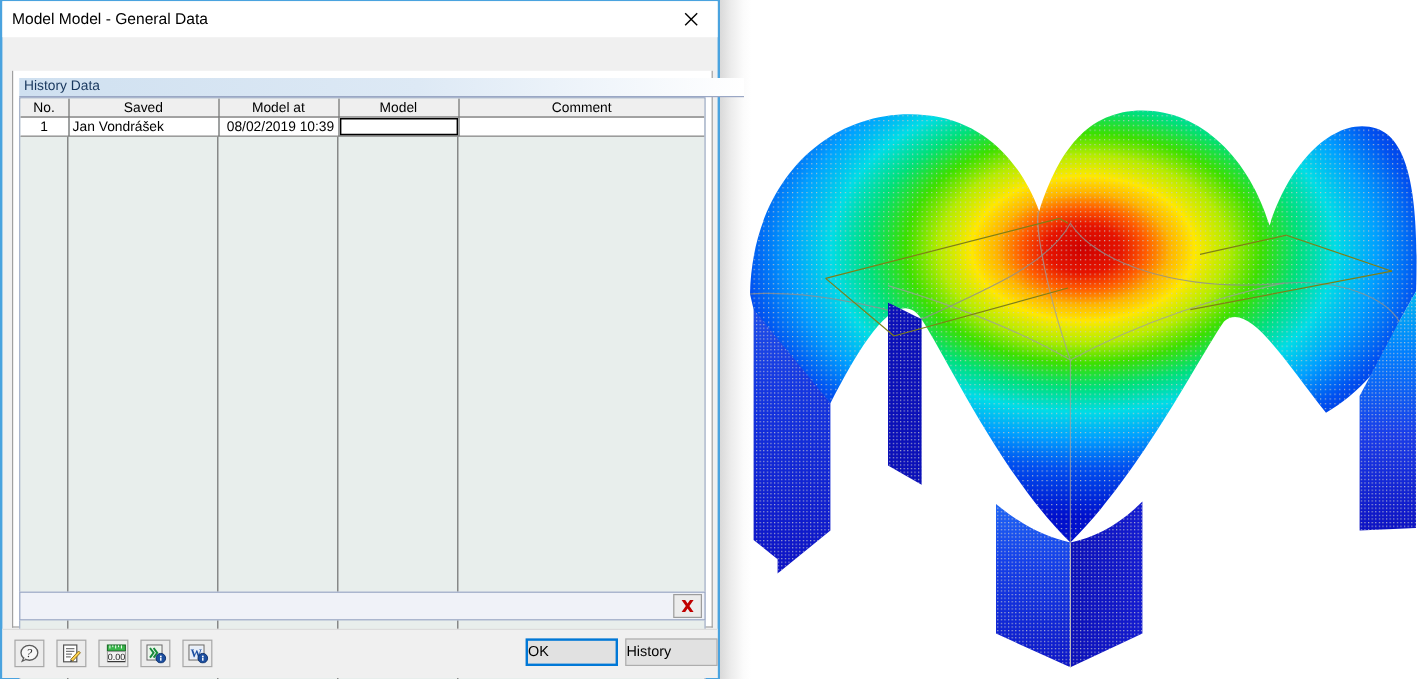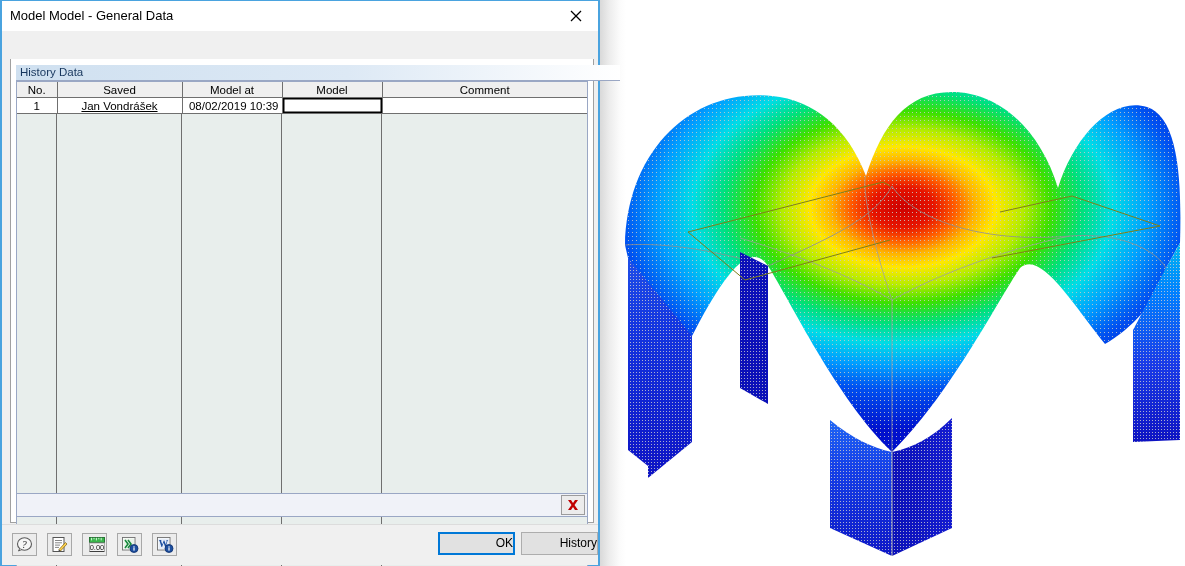--- a/index.html
+++ b/index.html
@@ -178,21 +178,21 @@
     border-bottom: 1px solid #6f6f6f;
     height: 15px;
     padding: 0 3px;
     line-height: 14px;
     font-size: 11.5px;
     white-space: nowrap;
     overflow: hidden;
   }
   table.grid td:last-child { border-right: none; }
   td.c-no  { text-align: center; }
-  td.c-usr { text-align: center; text-decoration: underline; }
+  td.c-usr { text-align: left; }
   td.c-open{ text-align: right; }
   td.c-saved {
     text-align: center;
     background: #eeeeee;
     box-shadow: inset 0 0 0 1.5px #000000;
   }
   td.c-comment { text-align: left; background:#fff; }
 
   
   #filler {
@@ -260,21 +260,21 @@
     justify-content: center;
     cursor: default;
   }
   #ok-btn, #cancel-btn {
     position: absolute;
     top: 7px;
     width: 77px;
     height: 23px;
     box-sizing: border-box;
     font-size: 12px;
-    text-align: right;
+    text-align: left;
     line-height: 21px;
     cursor: default;
     background: #e1e1e1;
     border: 1px solid #adadad;
     color: #000;
   }
   #ok-btn {
     left: 436px;
     background: #e1e1e1;
     border: 2px solid #0078d7;

